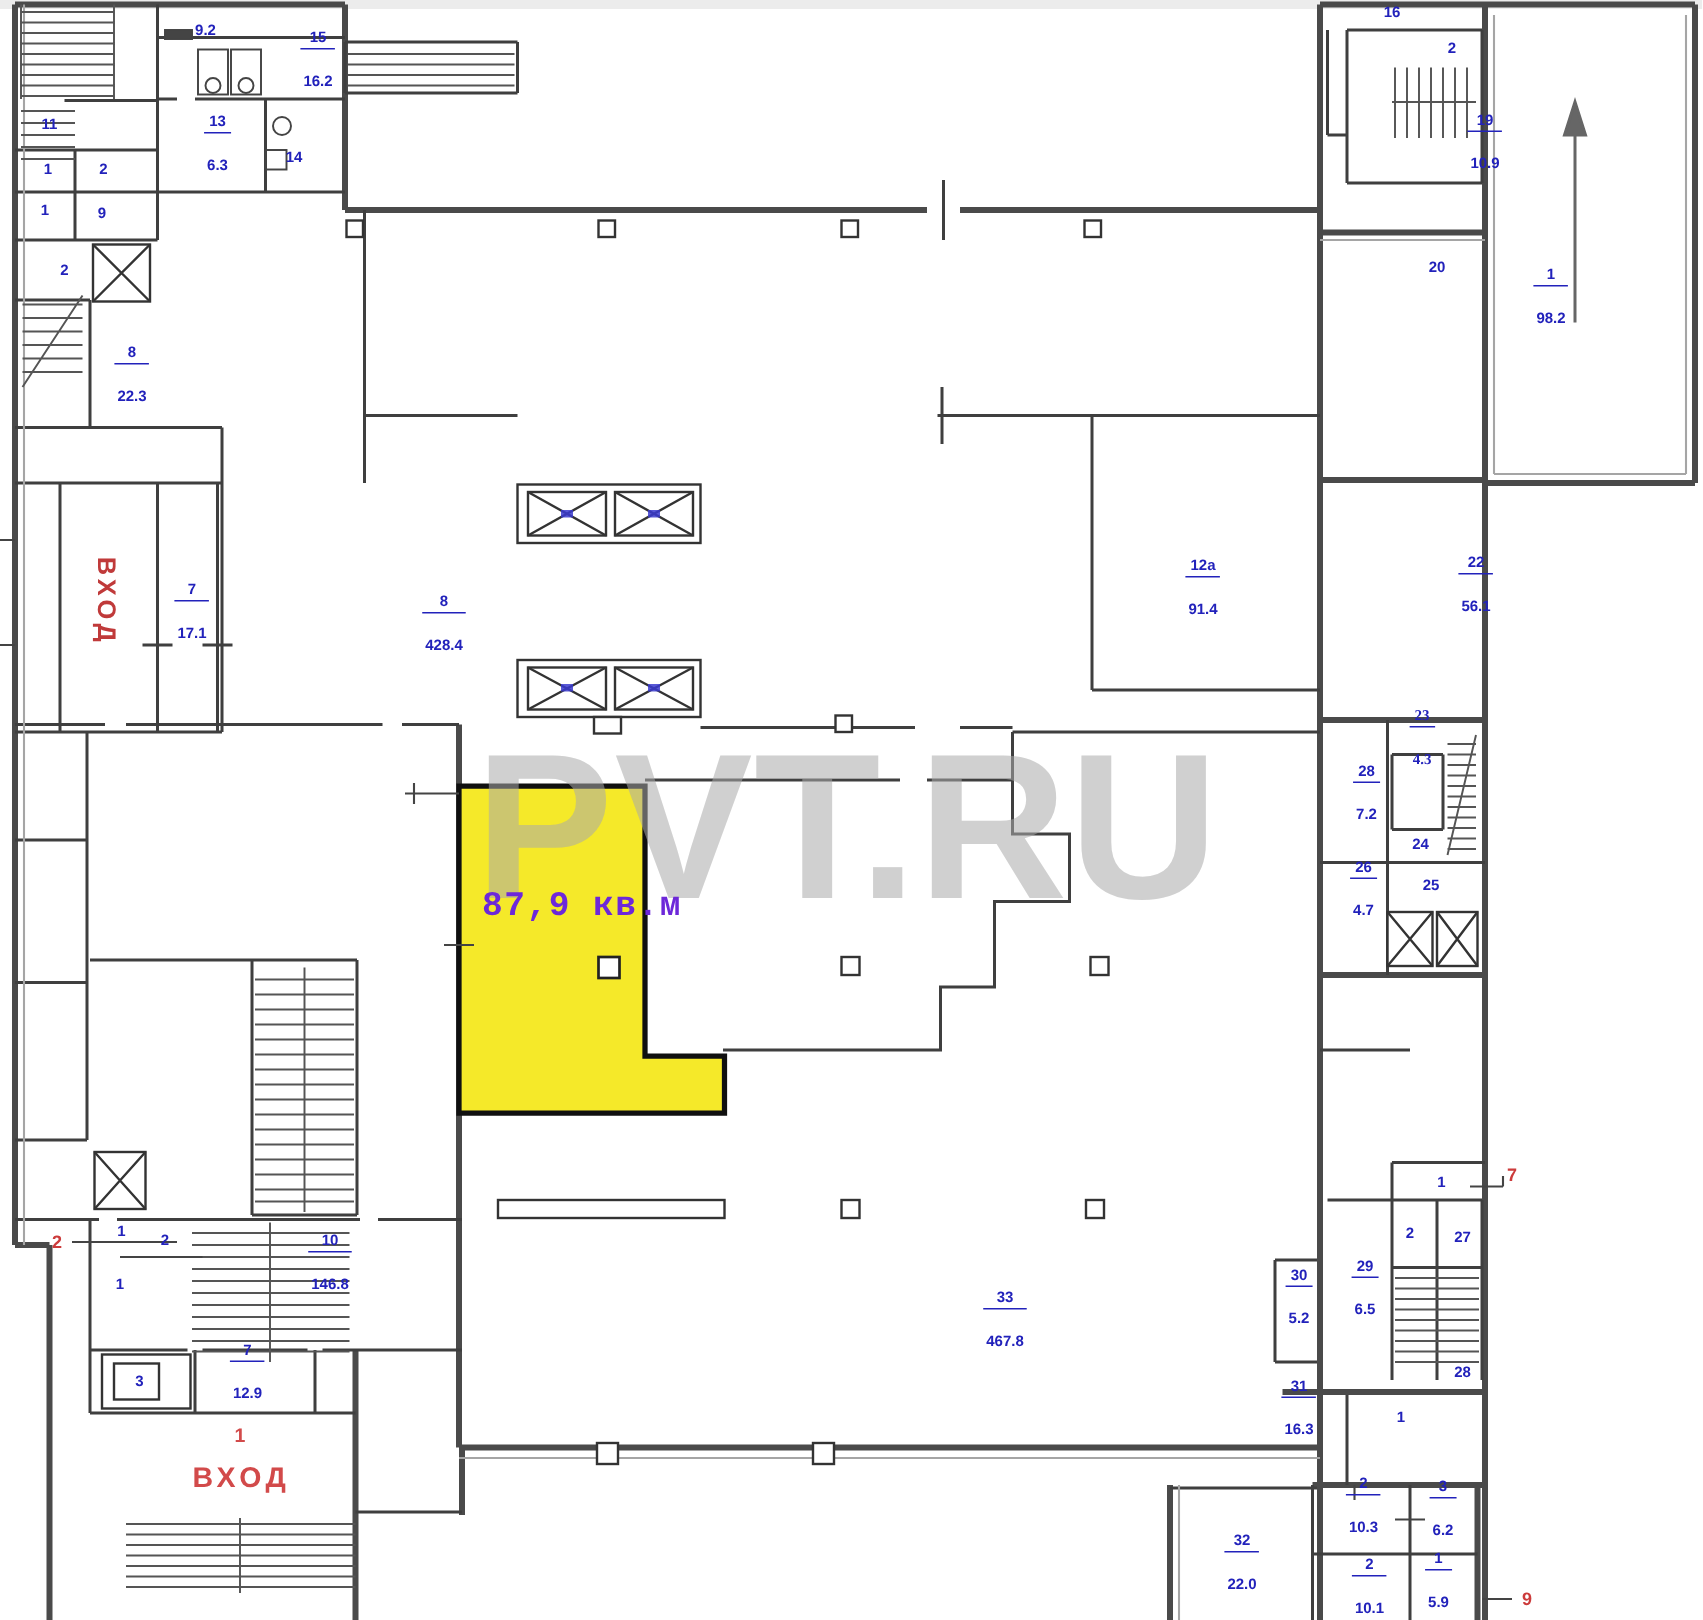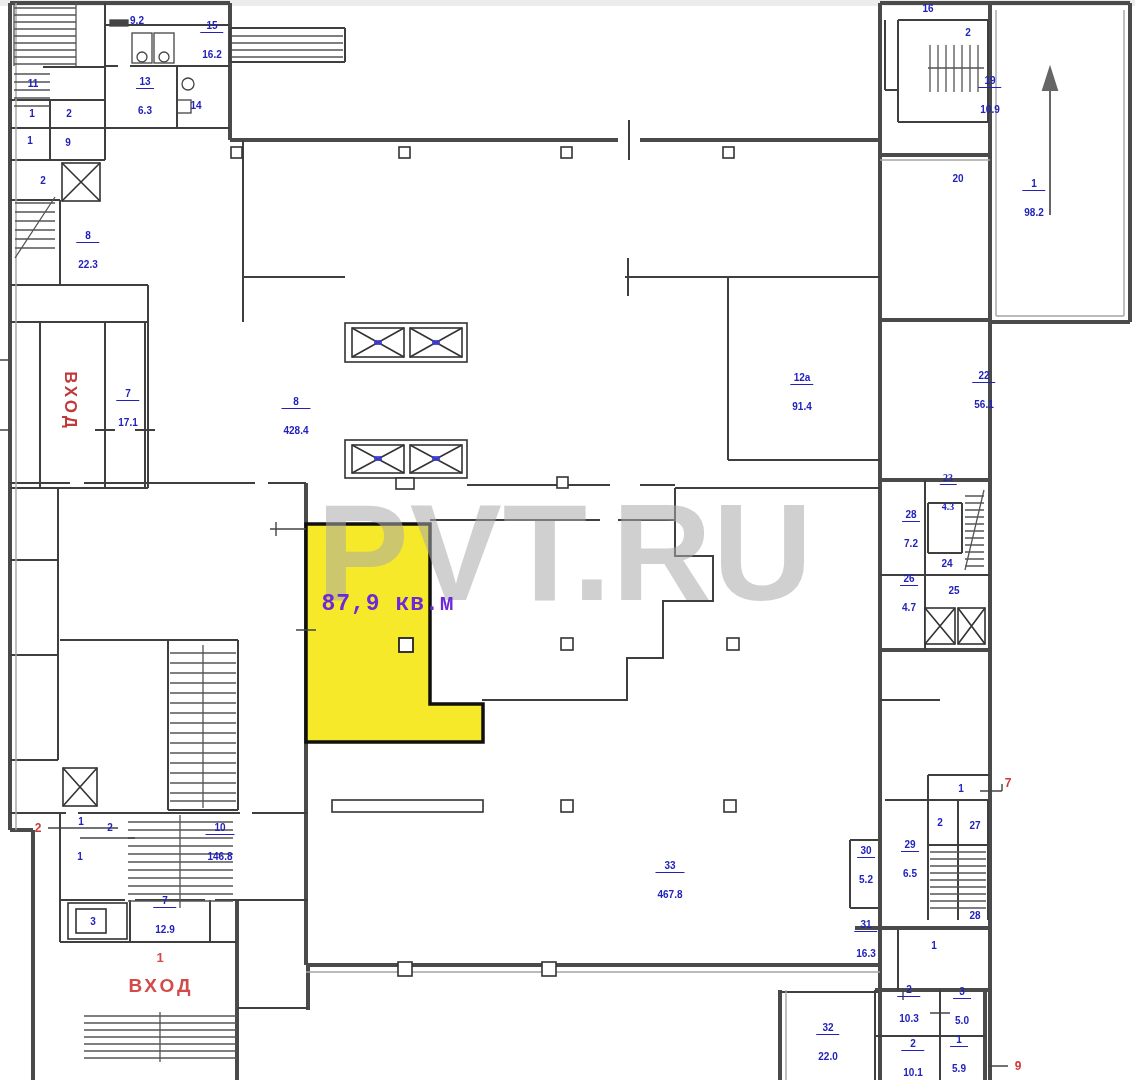--- a/index.html
+++ b/index.html
@@ -326,21 +326,21 @@
       <div class="room-label" style="position: absolute; left: 934px; top: 946px;">
       <span class="num">1</span>
 
     </div>
       <div class="room-label" style="position: absolute; left: 909px; top: 1012px;">
       <span class="num">2</span>
       <span class="area">10.3</span>
     </div>
       <div class="room-label" style="position: absolute; left: 962px; top: 1014px;">
       <span class="num">3</span>
-      <span class="area">5.0</span>
+      <span class="area">6.2</span>
     </div>
       <div class="room-label" style="position: absolute; left: 913px; top: 1066px;">
       <span class="num">2</span>
       <span class="area">10.1</span>
     </div>
       <div class="room-label" style="position: absolute; left: 959px; top: 1062px;">
       <span class="num">1</span>
       <span class="area">5.9</span>
     </div>
       <div class="room-label" style="position: absolute; left: 828px; top: 1050px;">

